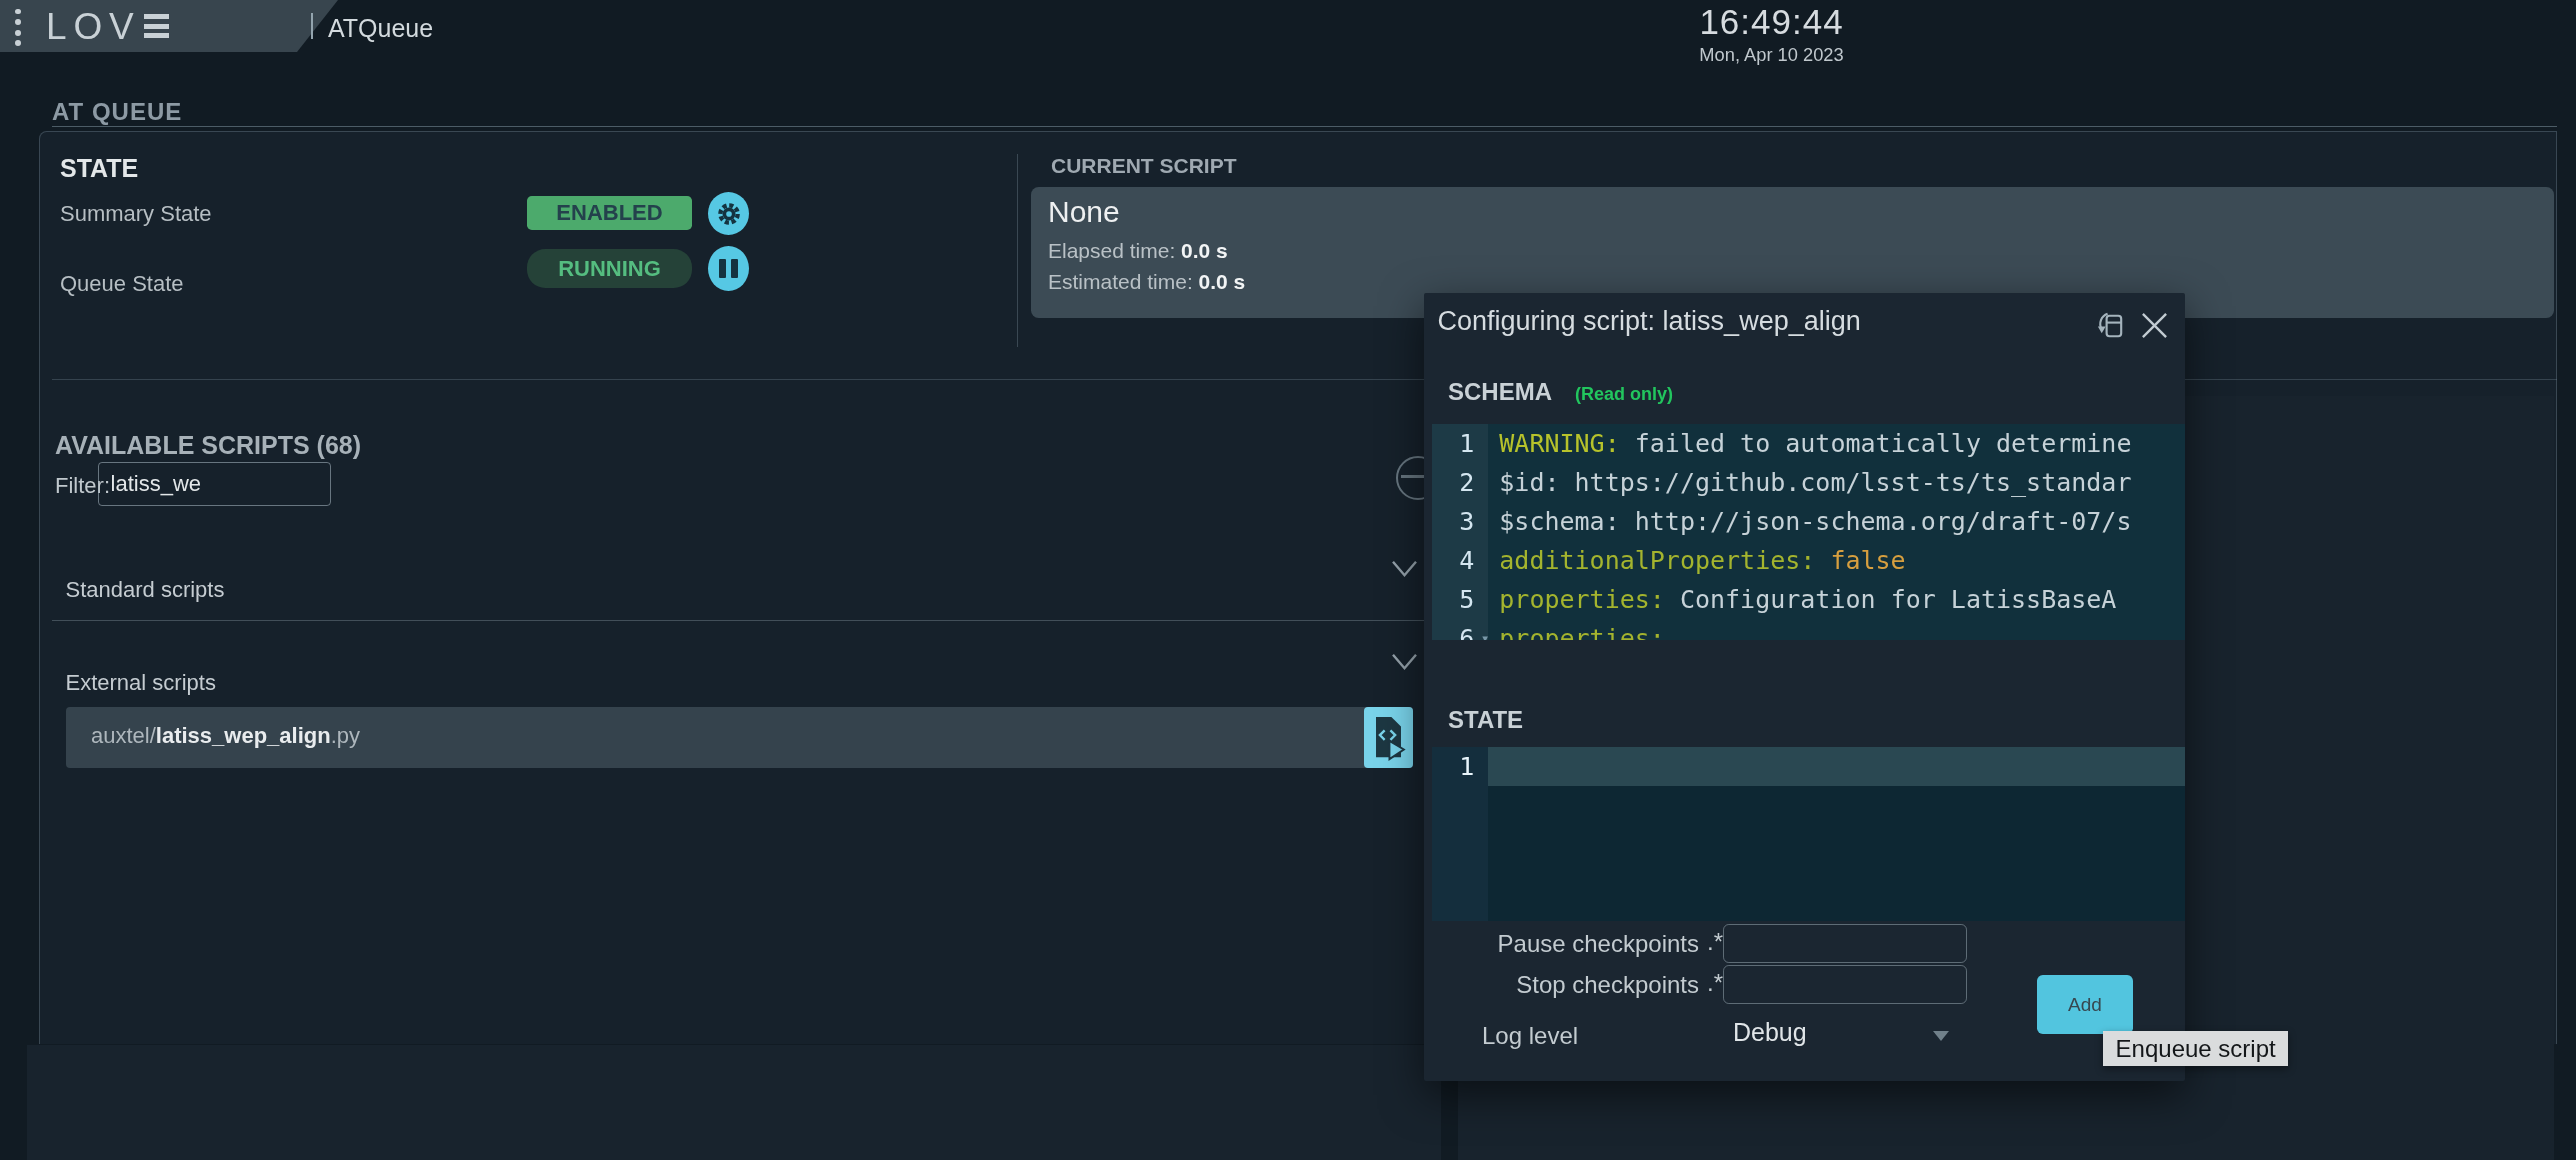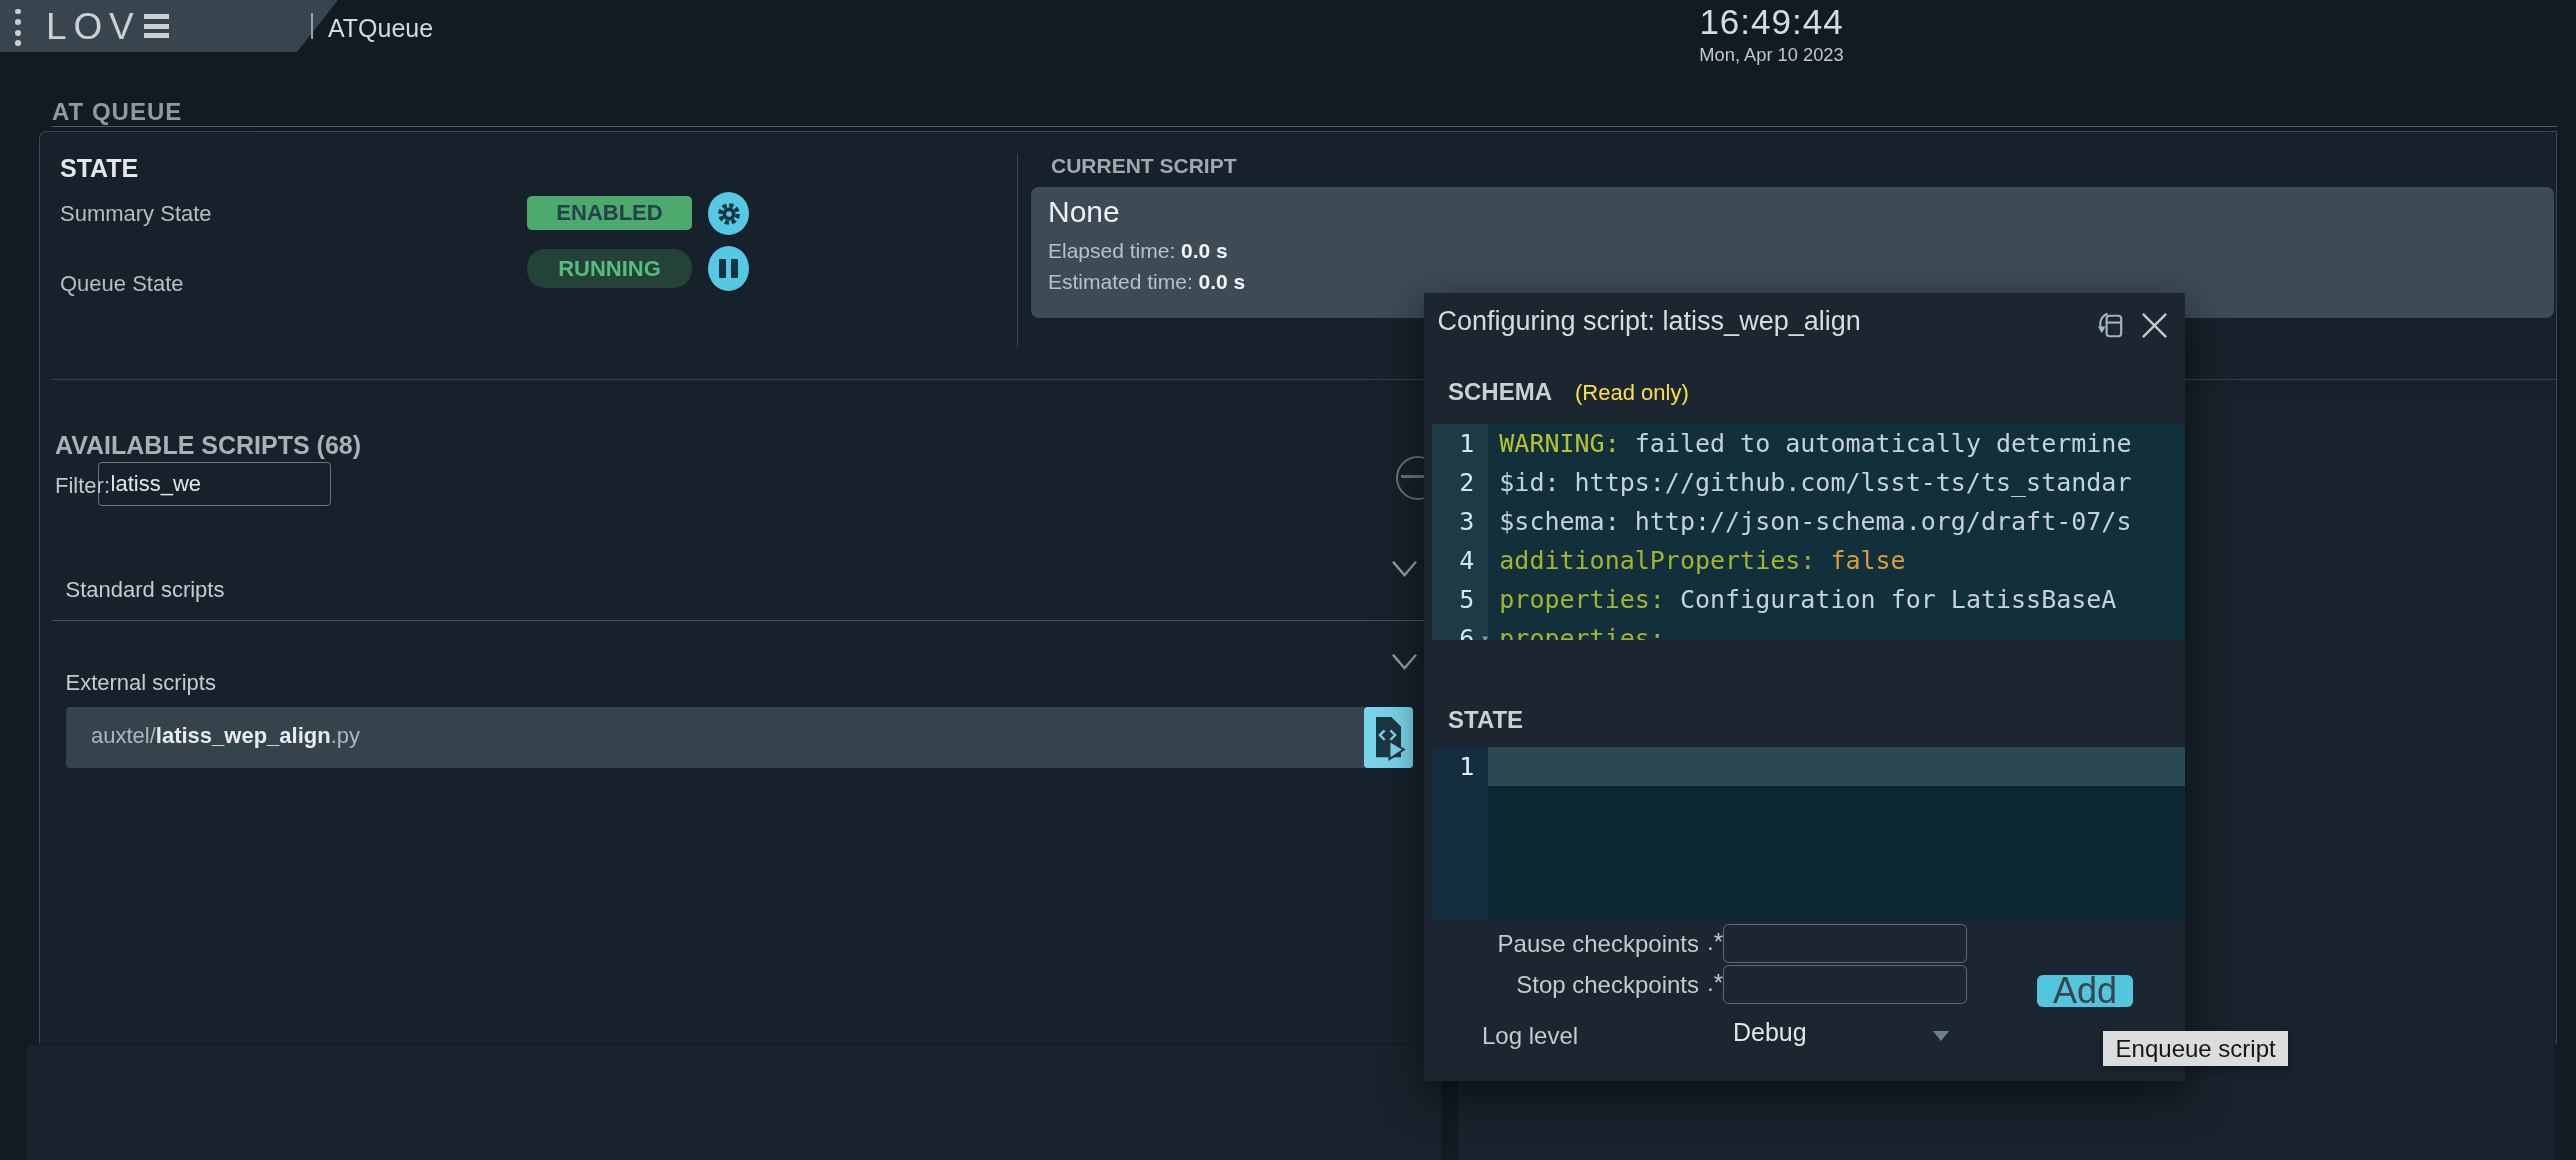--- a/index.html
+++ b/index.html
@@ -79,21 +79,21 @@
   .bl-panel{position:absolute;left:27px;top:1045px;width:1414px;height:116px;background:#18232d;z-index:1;}
 
   
   .modal{position:absolute;left:1424px;top:293px;width:761px;height:788px;background:#1b2631;z-index:10;
          box-shadow:0 13.5px 43px rgba(0,0,0,.55);border-radius:1.9px;}
   .m-title{position:absolute;left:13.5px;top:12.6px;font-size:27px;color:#d6dce0;}
   .m-restore{position:absolute;left:669px;top:15.4px;width:35px;height:35px;cursor:pointer;}
   .m-close{position:absolute;left:716px;top:18.3px;width:29px;height:29px;cursor:pointer;}
   .m-schema-label{position:absolute;left:24px;top:85px;display:flex;align-items:baseline;gap:23px;}
   .m-schema-title{font-size:24px;font-weight:bold;color:#c9d1d6;}
-  .m-schema-note{font-size:22px;font-weight:normal;color:#fde047;}
+  .m-schema-note{font-size:18px;font-weight:bold;color:#22c55e;}
   .schema-editor{position:absolute;left:7.7px;top:131px;width:753px;height:216px;overflow:hidden;
                  display:flex;flex-direction:column;}
   .code-row{display:flex;height:39px;flex:0 0 auto;}
   .ln{width:56px;text-align:right;padding-right:13.5px;font-family:"DejaVu Sans Mono",monospace;
       font-size:25px;line-height:39px;position:relative;}
   .code{flex:1;font-family:"DejaVu Sans Mono",monospace;font-size:25px;line-height:39px;
         padding-left:11.6px;white-space:pre;overflow:hidden;}
   .sch-ln{background:#1d3a46;color:#d4e6f0;}
   .sch-code{background:#11303c;color:#c6d2d8;}
   .fold{position:absolute;right:-1.9px;top:0;font-size:14.5px;color:#7898a8;line-height:39px;}
@@ -107,22 +107,22 @@
 
   .f-label{position:absolute;width:222px;text-align:right;font-size:24px;color:#c3cbd0;}
   .f-pause-label{left:53px;top:637px;}
   .f-stop-label{left:53px;top:678px;}
   .f-star{position:absolute;font-size:24px;color:#c3cbd0;}
   .f-pause-star{left:283px;top:635px;} .f-stop-star{left:283px;top:676px;}
   .f-input{position:absolute;left:299px;width:244px;height:39px;background:transparent;
            border:1px solid rgba(150,165,175,.55);border-radius:5.8px;color:#e3e7e9;font-size:22px;
            padding:0 9.7px;outline:none;font-family:"Liberation Sans",sans-serif;}
   .f-pause-input{top:631px;} .f-stop-input{top:672px;}
-  .btn-add{position:absolute;left:613px;top:682px;width:96px;height:32px;background:#52c5df;border-radius:5.8px;
-           display:flex;align-items:center;justify-content:center;font-size:36px;color:#37474f;cursor:pointer;}
+  .btn-add{position:absolute;left:613px;top:682px;width:96px;height:59px;background:#52c5df;border-radius:5.8px;
+           display:flex;align-items:center;justify-content:center;font-size:19px;color:#37474f;cursor:pointer;}
   .f-log-label{position:absolute;left:58px;top:729px;font-size:24px;color:#c3cbd0;}
   .f-log-value{position:absolute;left:309px;top:725px;font-size:25px;color:#e0e5e8;cursor:pointer;}
   .f-log-arrow{position:absolute;left:509px;top:738px;width:0;height:0;cursor:pointer;
                border-left:8.7px solid transparent;border-right:8.7px solid transparent;border-top:10.6px solid #70808a;}
 
   .tooltip{position:absolute;left:2103px;top:1031px;height:35px;line-height:35px;padding:0 12.6px;
            background:#dadcdd;color:#141719;font-size:24px;z-index:20;box-shadow:0 2.9px 7.7px rgba(0,0,0,.4);}
 </style>
 </head>
 <body>

